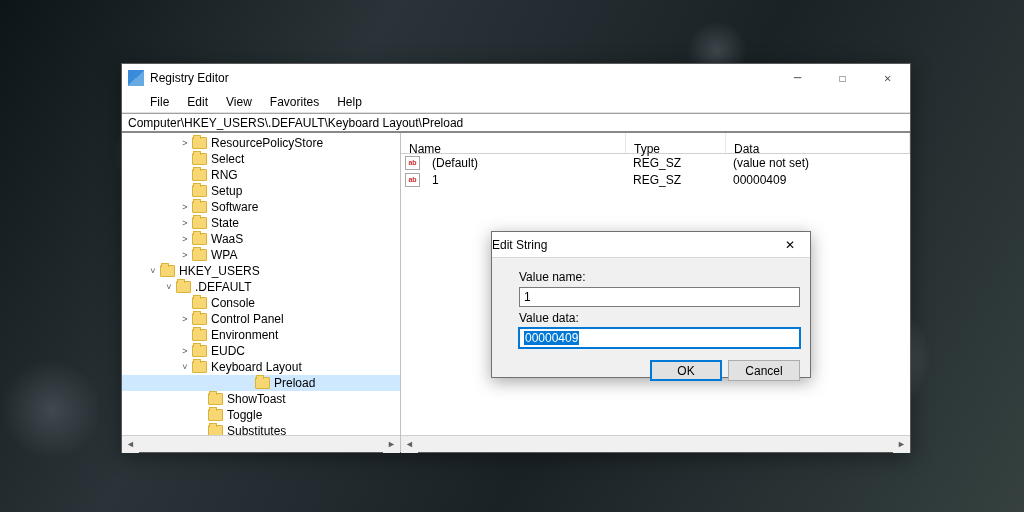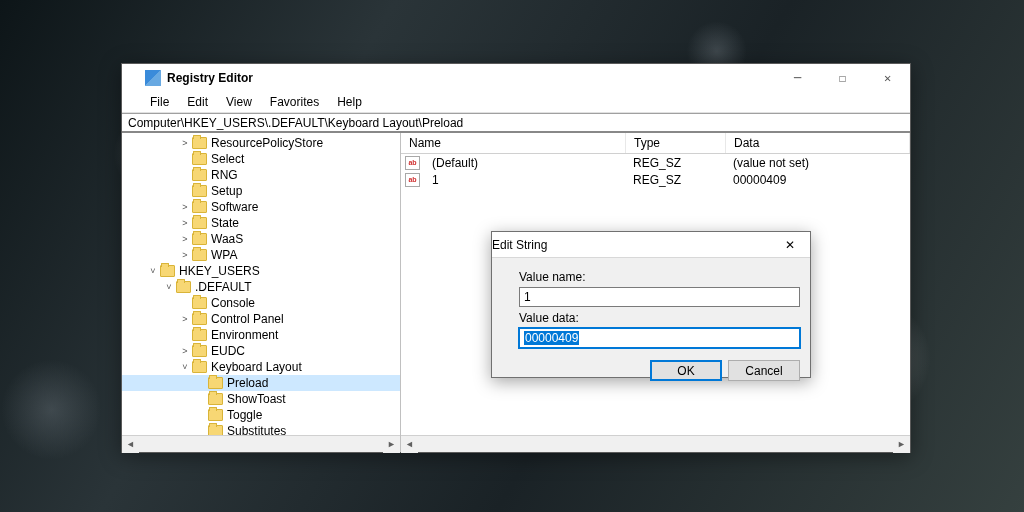--- a/index.html
+++ b/index.html
@@ -27,23 +27,22 @@
     background: #ffffff;
     border: 1px solid #5a5a5a;
     box-shadow: 0 4px 20px rgba(0,0,0,0.4);
     display: flex;
     flex-direction: column;
   }
   .titlebar {
     height: 28px;
     display: flex;
     align-items: center;
-    padding-left: 23px;
-    background: #fff;
-    font-weight: bold;
+    padding-left: 6px;
+    background: #fff;
   }
   .titlebar .app-icon {
     width: 16px; height: 16px;
     margin-right: 6px;
     background: linear-gradient(135deg, #3a8bda 0%, #3a8bda 50%, #68a9e2 50%, #68a9e2 100%);
     display: inline-block;
   }
   .titlebar .title { flex: 1; color: #000; }
   .winbtns { display: flex; }
   .winbtn {
@@ -120,36 +119,36 @@
   .folder::before {
     content: '';
     position: absolute;
     top: -3px; left: 0;
     width: 6px; height: 3px;
     background: #f7d774;
     border: 1px solid #d9b438;
     border-bottom: none;
     border-radius: 1px 1px 0 0;
   }
-  .node.selected { background: #cde8ff; }
+  .node.selected { background: #cde8ff; padding-left: 47px; }
   .node.selected .label { color: #000; }
   .listpane {
     flex: 1;
     display: flex;
     flex-direction: column;
     position: relative;
   }
   .listhdr {
     display: flex;
     height: 21px;
     border-bottom: 1px solid #d0d0d0;
     background: #fff;
   }
   .listhdr .col {
-    padding: 3px 8px;
+    padding: 9px 8px;
     border-right: 1px solid #e8e8e8;
     color: #000;
   }
   .col-name { width: 225px; }
   .col-type { width: 100px; }
   .col-data { flex: 1; }
   .listrows { flex: 1; }
   .row {
     display: flex;
     height: 17px;

